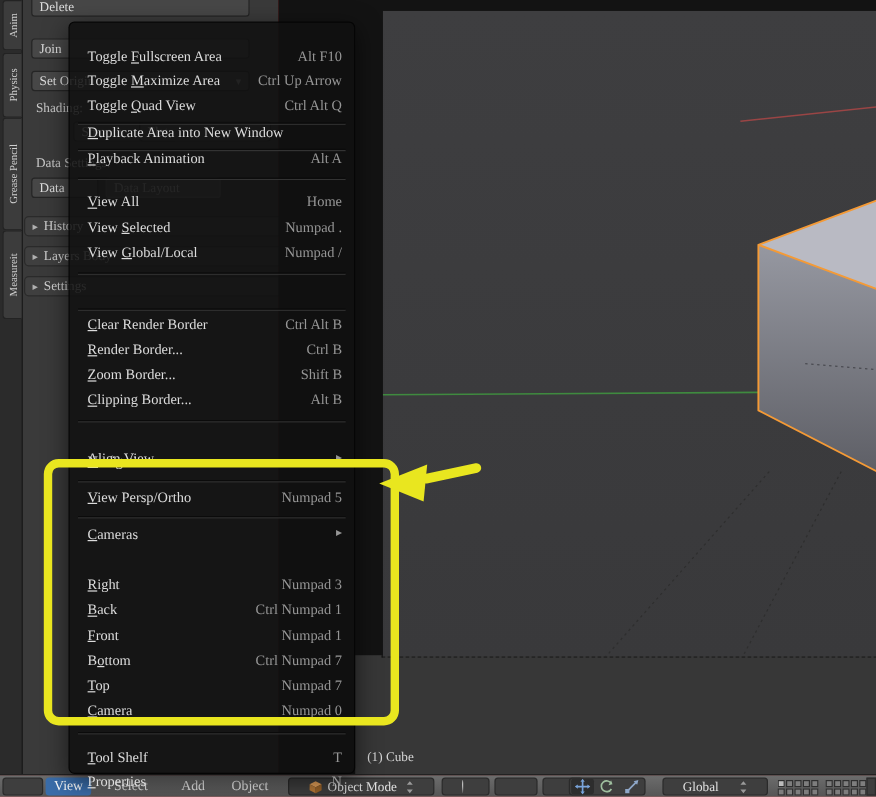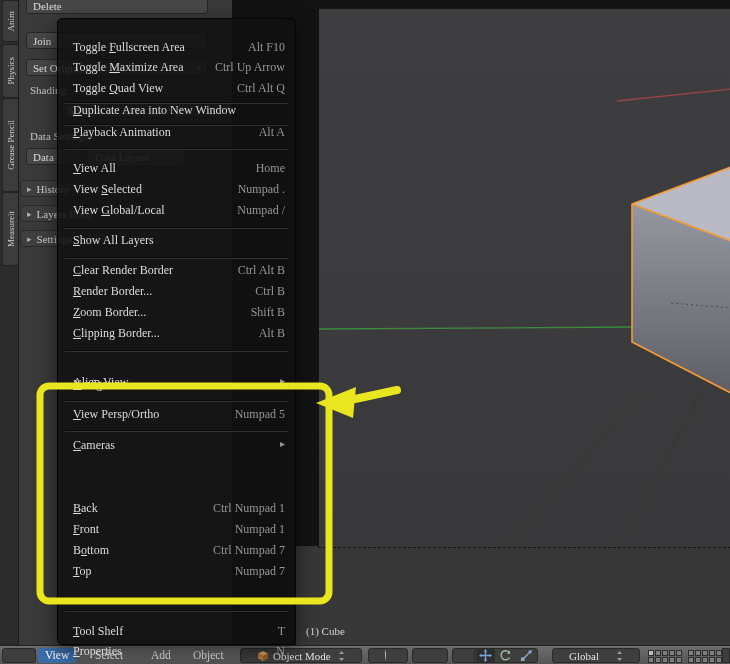--- a/index.html
+++ b/index.html
@@ -165,23 +165,20 @@
       </div>
       <div class="menu-row" style="top: 163px;">
         <span class="mi-label">View <u>S</u>elected</span>
         <span class="mi-short">Numpad .</span>
       </div>
       <div class="menu-row" style="top: 184px;">
         <span class="mi-label">View <u>G</u>lobal/Local</span>
         <span class="mi-short">Numpad /</span>
       </div>
       <div class="menu-sep" style="top: 208px;"></div>
-      <div class="menu-row" style="top: 214px;">
-        <span class="mi-label"><u>S</u>how All Layers</span>
-      </div>
       <div class="menu-sep" style="top: 238px;"></div>
       <div class="menu-row" style="top: 244px;">
         <span class="mi-label"><u>C</u>lear Render Border</span>
         <span class="mi-short">Ctrl Alt B</span>
       </div>
       <div class="menu-row" style="top: 265px;">
         <span class="mi-label"><u>R</u>ender Border...</span>
         <span class="mi-short">Ctrl B</span>
       </div>
       <div class="menu-row" style="top: 307px;">
@@ -204,35 +201,43 @@
       <div class="menu-sep" style="top: 381px;"></div>
       <div class="menu-row" style="top: 388px;">
         <span class="mi-label"><u>V</u>iew Persp/Ortho</span>
         <span class="mi-short">Numpad 5</span>
       </div>
       <div class="menu-sep" style="top: 411px;"></div>
       <div class="menu-row" style="top: 419px;">
         <span class="mi-label"><u>C</u>ameras</span>
         <span class="mi-sub">▸</span>
       </div>
+      <div class="menu-row" style="top: 461px;">
+        <span class="mi-label"><u>R</u>ight</span>
+        <span class="mi-short">Numpad 3</span>
+      </div>
       <div class="menu-row" style="top: 482px;">
         <span class="mi-label"><u>B</u>ack</span>
         <span class="mi-short">Ctrl Numpad 1</span>
       </div>
       <div class="menu-row" style="top: 503px;">
         <span class="mi-label"><u>F</u>ront</span>
         <span class="mi-short">Numpad 1</span>
       </div>
       <div class="menu-row" style="top: 524px;">
         <span class="mi-label">B<u>o</u>ttom</span>
         <span class="mi-short">Ctrl Numpad 7</span>
       </div>
       <div class="menu-row" style="top: 545px;">
         <span class="mi-label"><u>T</u>op</span>
         <span class="mi-short">Numpad 7</span>
+      </div>
+      <div class="menu-row" style="top: 566px;">
+        <span class="mi-label"><u>C</u>amera</span>
+        <span class="mi-short">Numpad 0</span>
       </div>
       <div class="menu-sep" style="top: 591px;"></div>
       <div class="menu-row" style="top: 605px;">
         <span class="mi-label"><u>T</u>ool Shelf</span>
         <span class="mi-short">T</span>
       </div>
       <div class="menu-row" style="top: 625px;">
         <span class="mi-label"><u>P</u>roperties</span>
         <span class="mi-short">N</span>
       </div>

